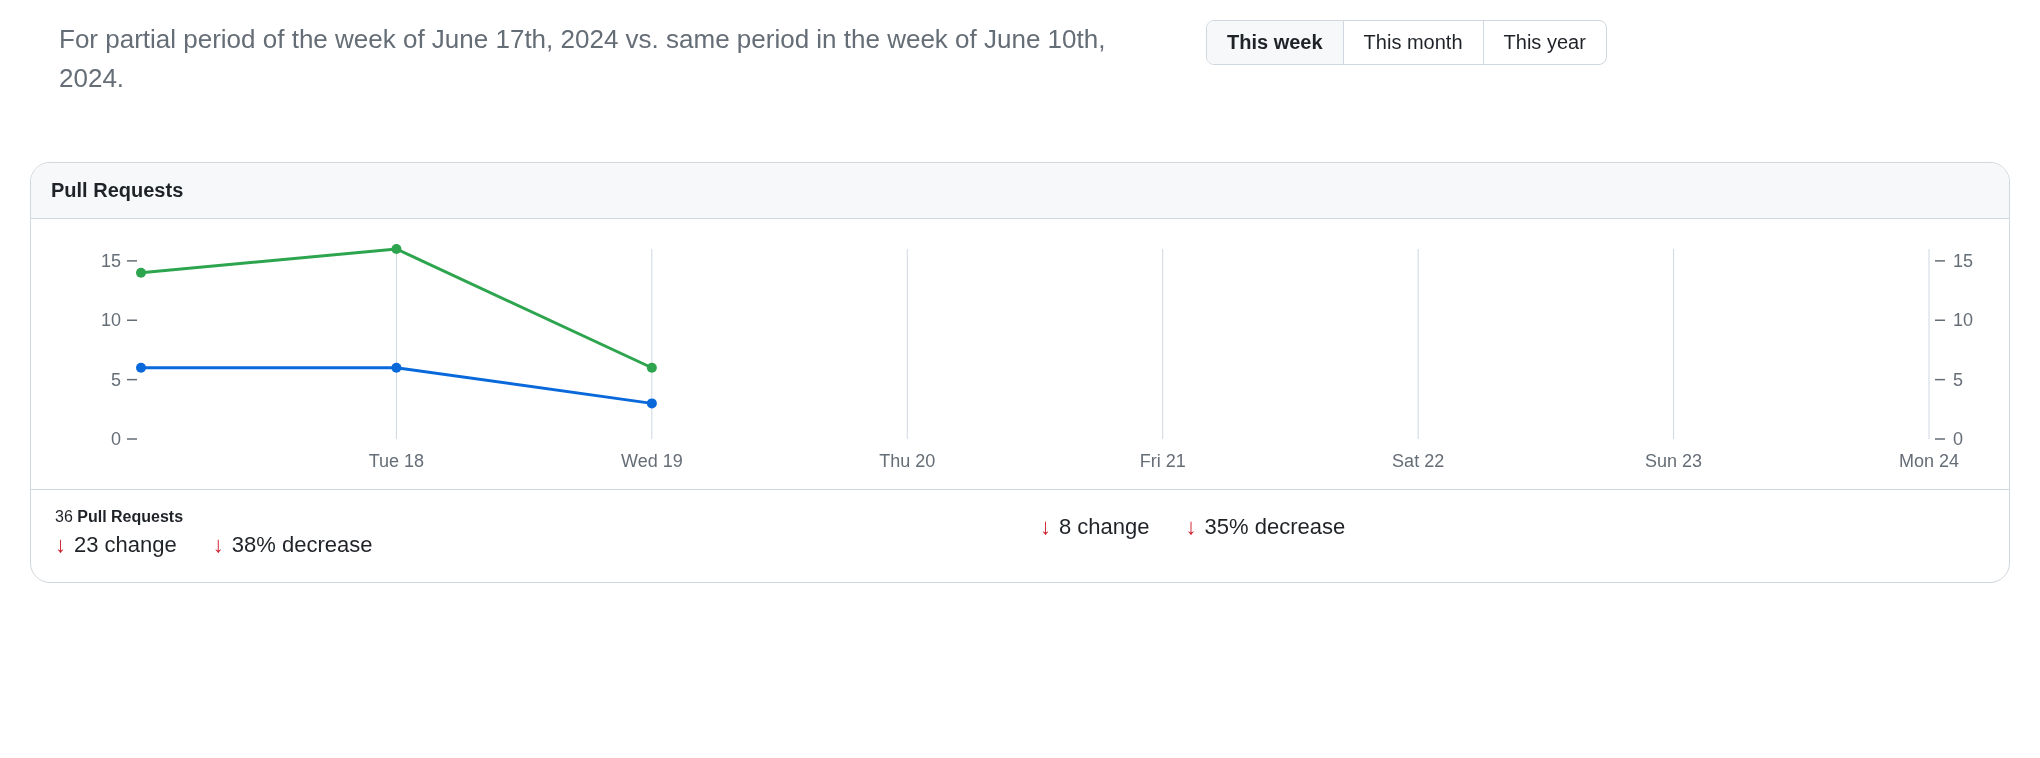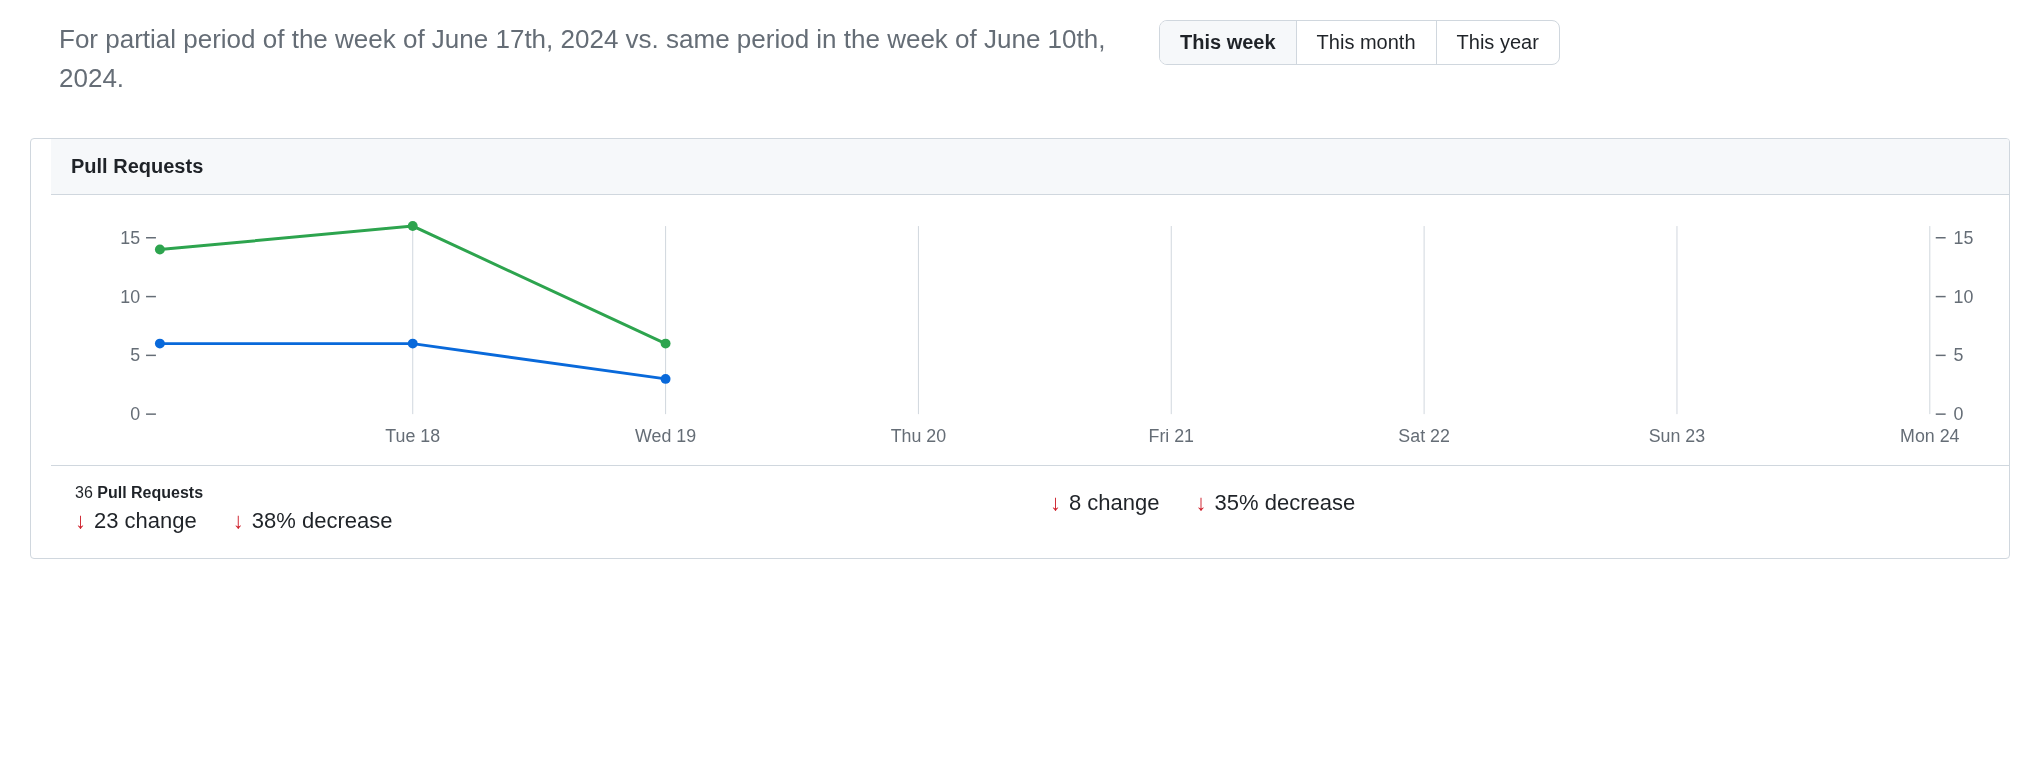--- a/index.html
+++ b/index.html
@@ -32,41 +32,41 @@
     flex: 1;
     margin-left: 29px;
   }
   .seg {
     display: inline-flex;
     border: 1px solid var(--border);
     border-radius: 8px;
     overflow: hidden;
     background: #fff;
     flex-shrink: 0;
+    margin-left: 47px;
   }
   .seg button {
     appearance: none;
     border: none;
     background: transparent;
     font: inherit;
     font-size: 20px;
     padding: 10px 20px;
     cursor: pointer;
     color: var(--text);
     border-right: 1px solid var(--border);
   }
   .seg button:last-child { border-right: none; }
   .seg button.active { background: #f6f8fa; font-weight: 600; }
 
   .panel {
-    margin-top: 40px;
+    margin-top: 64px;
     border: 1px solid var(--border);
-    border-radius: 4px;
+    border-radius: 20px;
     overflow: hidden;
-    padding-left: 20px;
   }
   .panel-header {
     background: var(--panel-header-bg);
     border-bottom: 1px solid var(--border);
     padding: 16px 20px;
     font-size: 20px;
     font-weight: 600;
   }
   .chart-area {
     position: relative;

